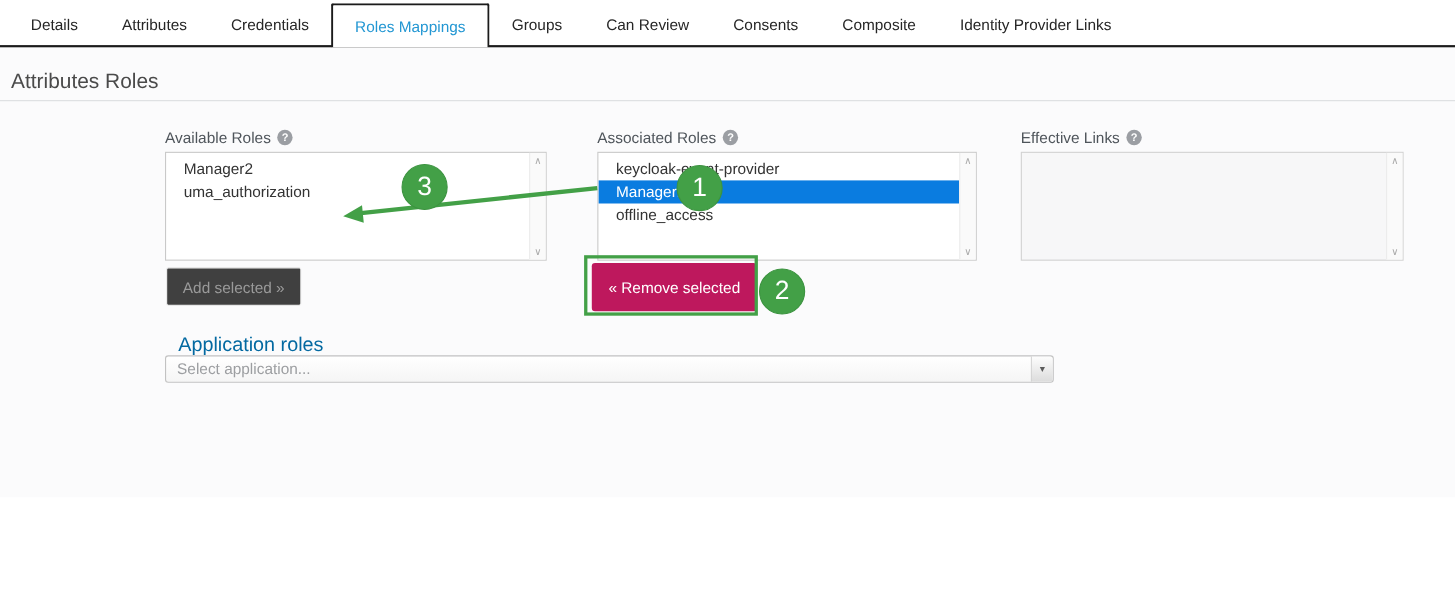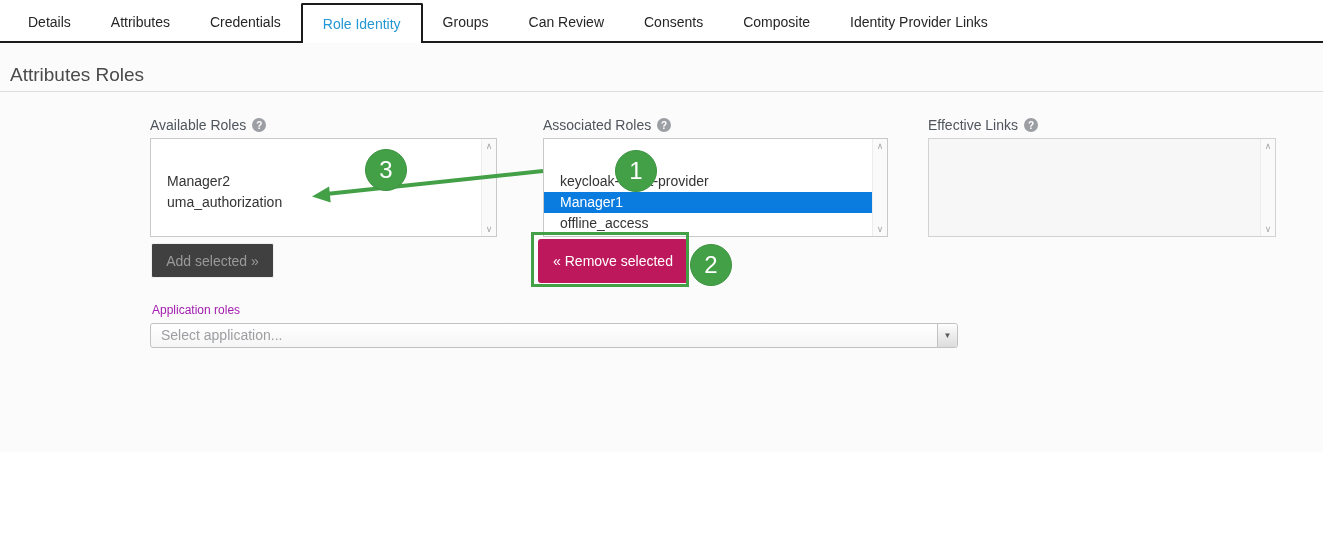--- a/index.html
+++ b/index.html
@@ -23,40 +23,40 @@
 
   
   .col-label { position:absolute; top:117px; font-size:14px; color:#4f555b;
                display:flex; align-items:center; gap:6px; }
   .help-icon { width:14px; height:14px; border-radius:50%; background:#9b9ea3;
                color:#fff; font-size:10px; font-weight:bold; display:flex;
                align-items:center; justify-content:center; cursor:default; }
   .listbox { position:absolute; top:138px; height:99px; background:#fff;
              border:1px solid #c9c9c9; }
   .listbox.disabled { background:#f7f7f8; border-color:#d2d2d2; }
-  .items { position:absolute; left:0; top:0; right:15px; bottom:0; padding-top:4px; overflow:hidden;margin-top:28px; }
+  .items { position:absolute; left:0; top:0; right:15px; bottom:0; padding-top:4px; overflow:hidden; }
   .role-item { height:21px; line-height:21px; padding-left:16px; font-size:14px; color:#333;
                white-space:nowrap; }
   .role-item.selected { background:#0a7ce0; color:#fff; }
   .vscroll { position:absolute; top:0; right:0; bottom:0; width:15px; background:#fafafa;
              border-left:1px solid #ececec; display:flex; flex-direction:column;
              justify-content:space-between; align-items:center; padding:2px 0;
              color:#a9a9a9; font-size:9px; }
   .vscroll span { line-height:10px; }
 
   
   .btn-add { position:absolute; left:151px; top:243px; width:123px; height:35px;
              background:#404040; border:1px solid #f0f0f0; border-radius:2px;
              color:#9a9a9a; font-size:14px; font-family:inherit; }
   .btn-remove { position:absolute; left:538px; top:239px; width:150px; height:44px;
                 background:#be185d; border:none; border-radius:3px; color:#fff;
                 font-size:14px; font-family:inherit; cursor:pointer; }
 
   
-  .app-label { position:absolute; left:152px; top:303px; font-size:12px; color:#a21caf; }
+  .app-label { position:absolute; left:162px; top:303px; font-size:18px; color:#0369a1; }
   .app-select { position:absolute; left:150px; top:323px; width:808px; height:25px;
                 border:1px solid #c2c2c2; border-radius:3px;
                 background:linear-gradient(#ffffff,#f5f5f5); cursor:pointer; }
   .app-select .placeholder { position:absolute; left:10px; top:0; line-height:23px;
                              font-size:14px; color:#9c9ea1; }
   .caret-btn { position:absolute; right:0; top:0; bottom:0; width:20px;
                border-left:1px solid #c2c2c2; border-radius:0 3px 3px 0;
                background:linear-gradient(#fdfdfd,#dcdcdc); display:flex;
                align-items:center; justify-content:center; color:#5a5a5a; font-size:8px; }
 
@@ -75,21 +75,21 @@
 </style>
 </head>
 <body>
 
 <div id="app">
 
   <div class="tab-bar">
       <div class="tab">Details</div>
       <div class="tab">Attributes</div>
       <div class="tab">Credentials</div>
-      <div class="tab active">Role Identity</div>
+      <div class="tab active">Roles Mappings</div>
       <div class="tab">Groups</div>
       <div class="tab">Can Review</div>
       <div class="tab">Consents</div>
       <div class="tab">Composite</div>
       <div class="tab">Identity Provider Links</div>
     </div>
   <div class="bar-border"></div>
 
   <div class="page-title">Attributes Roles</div>
   <div class="title-divider"></div>

